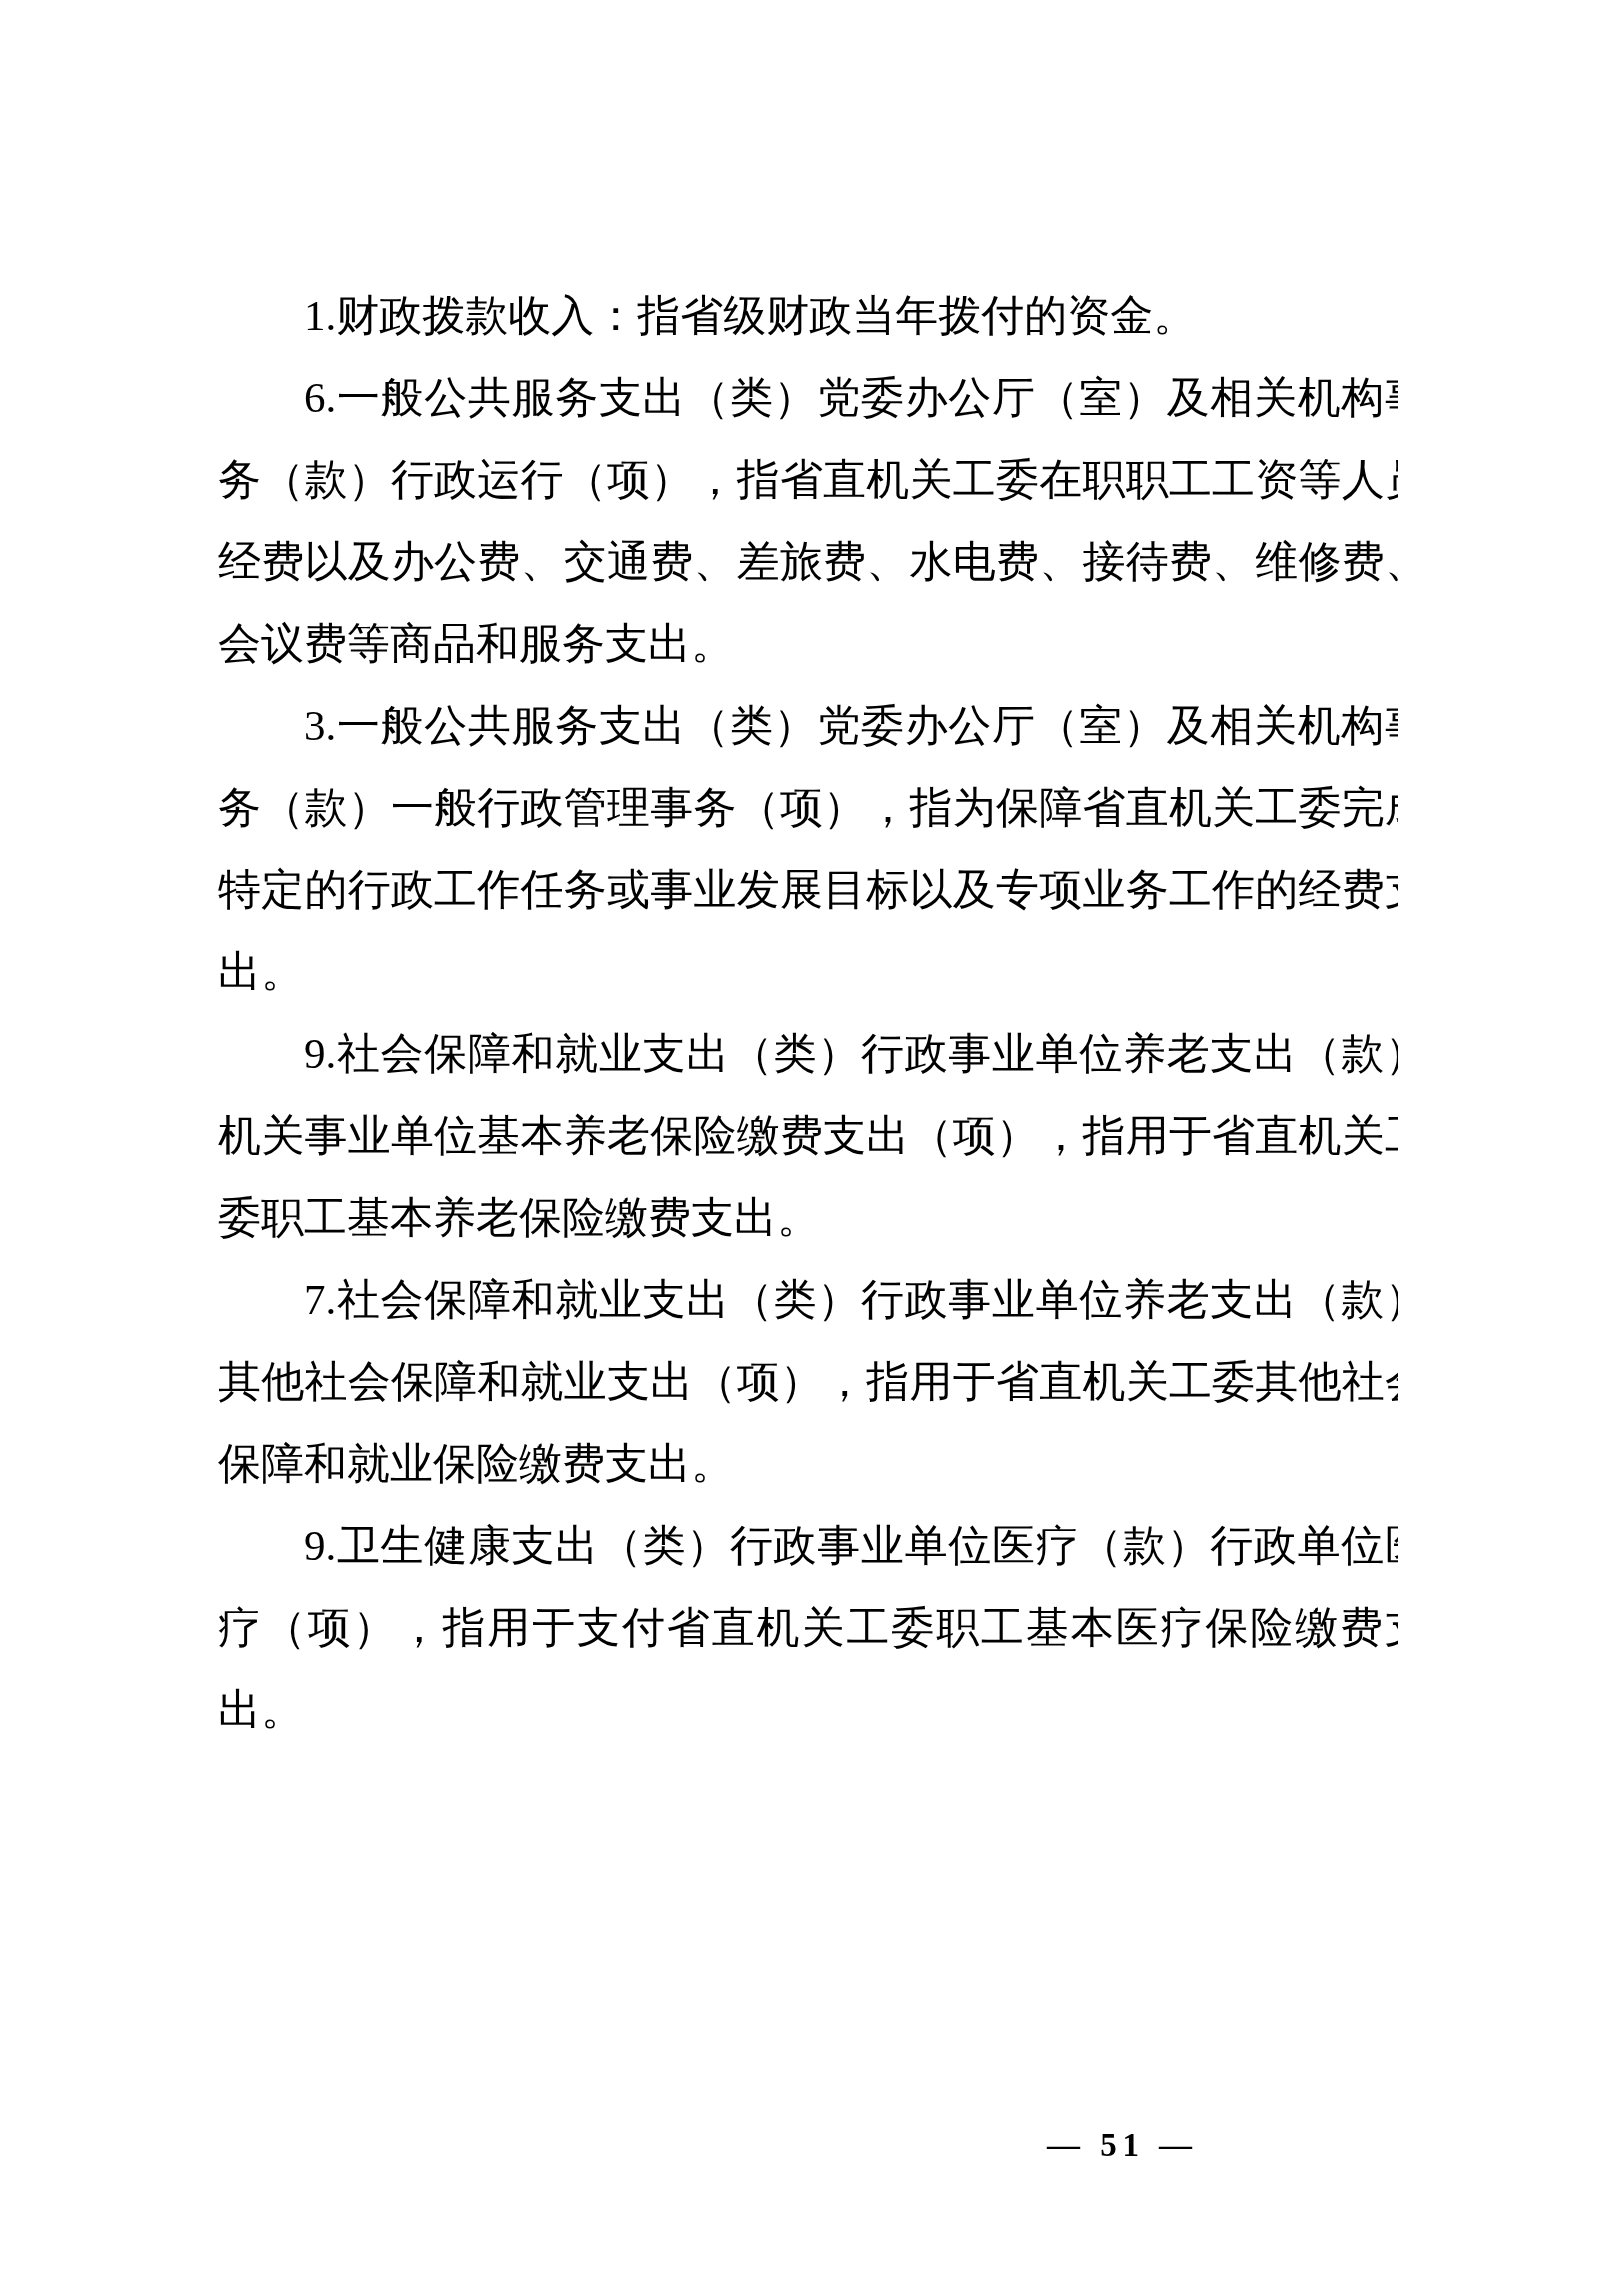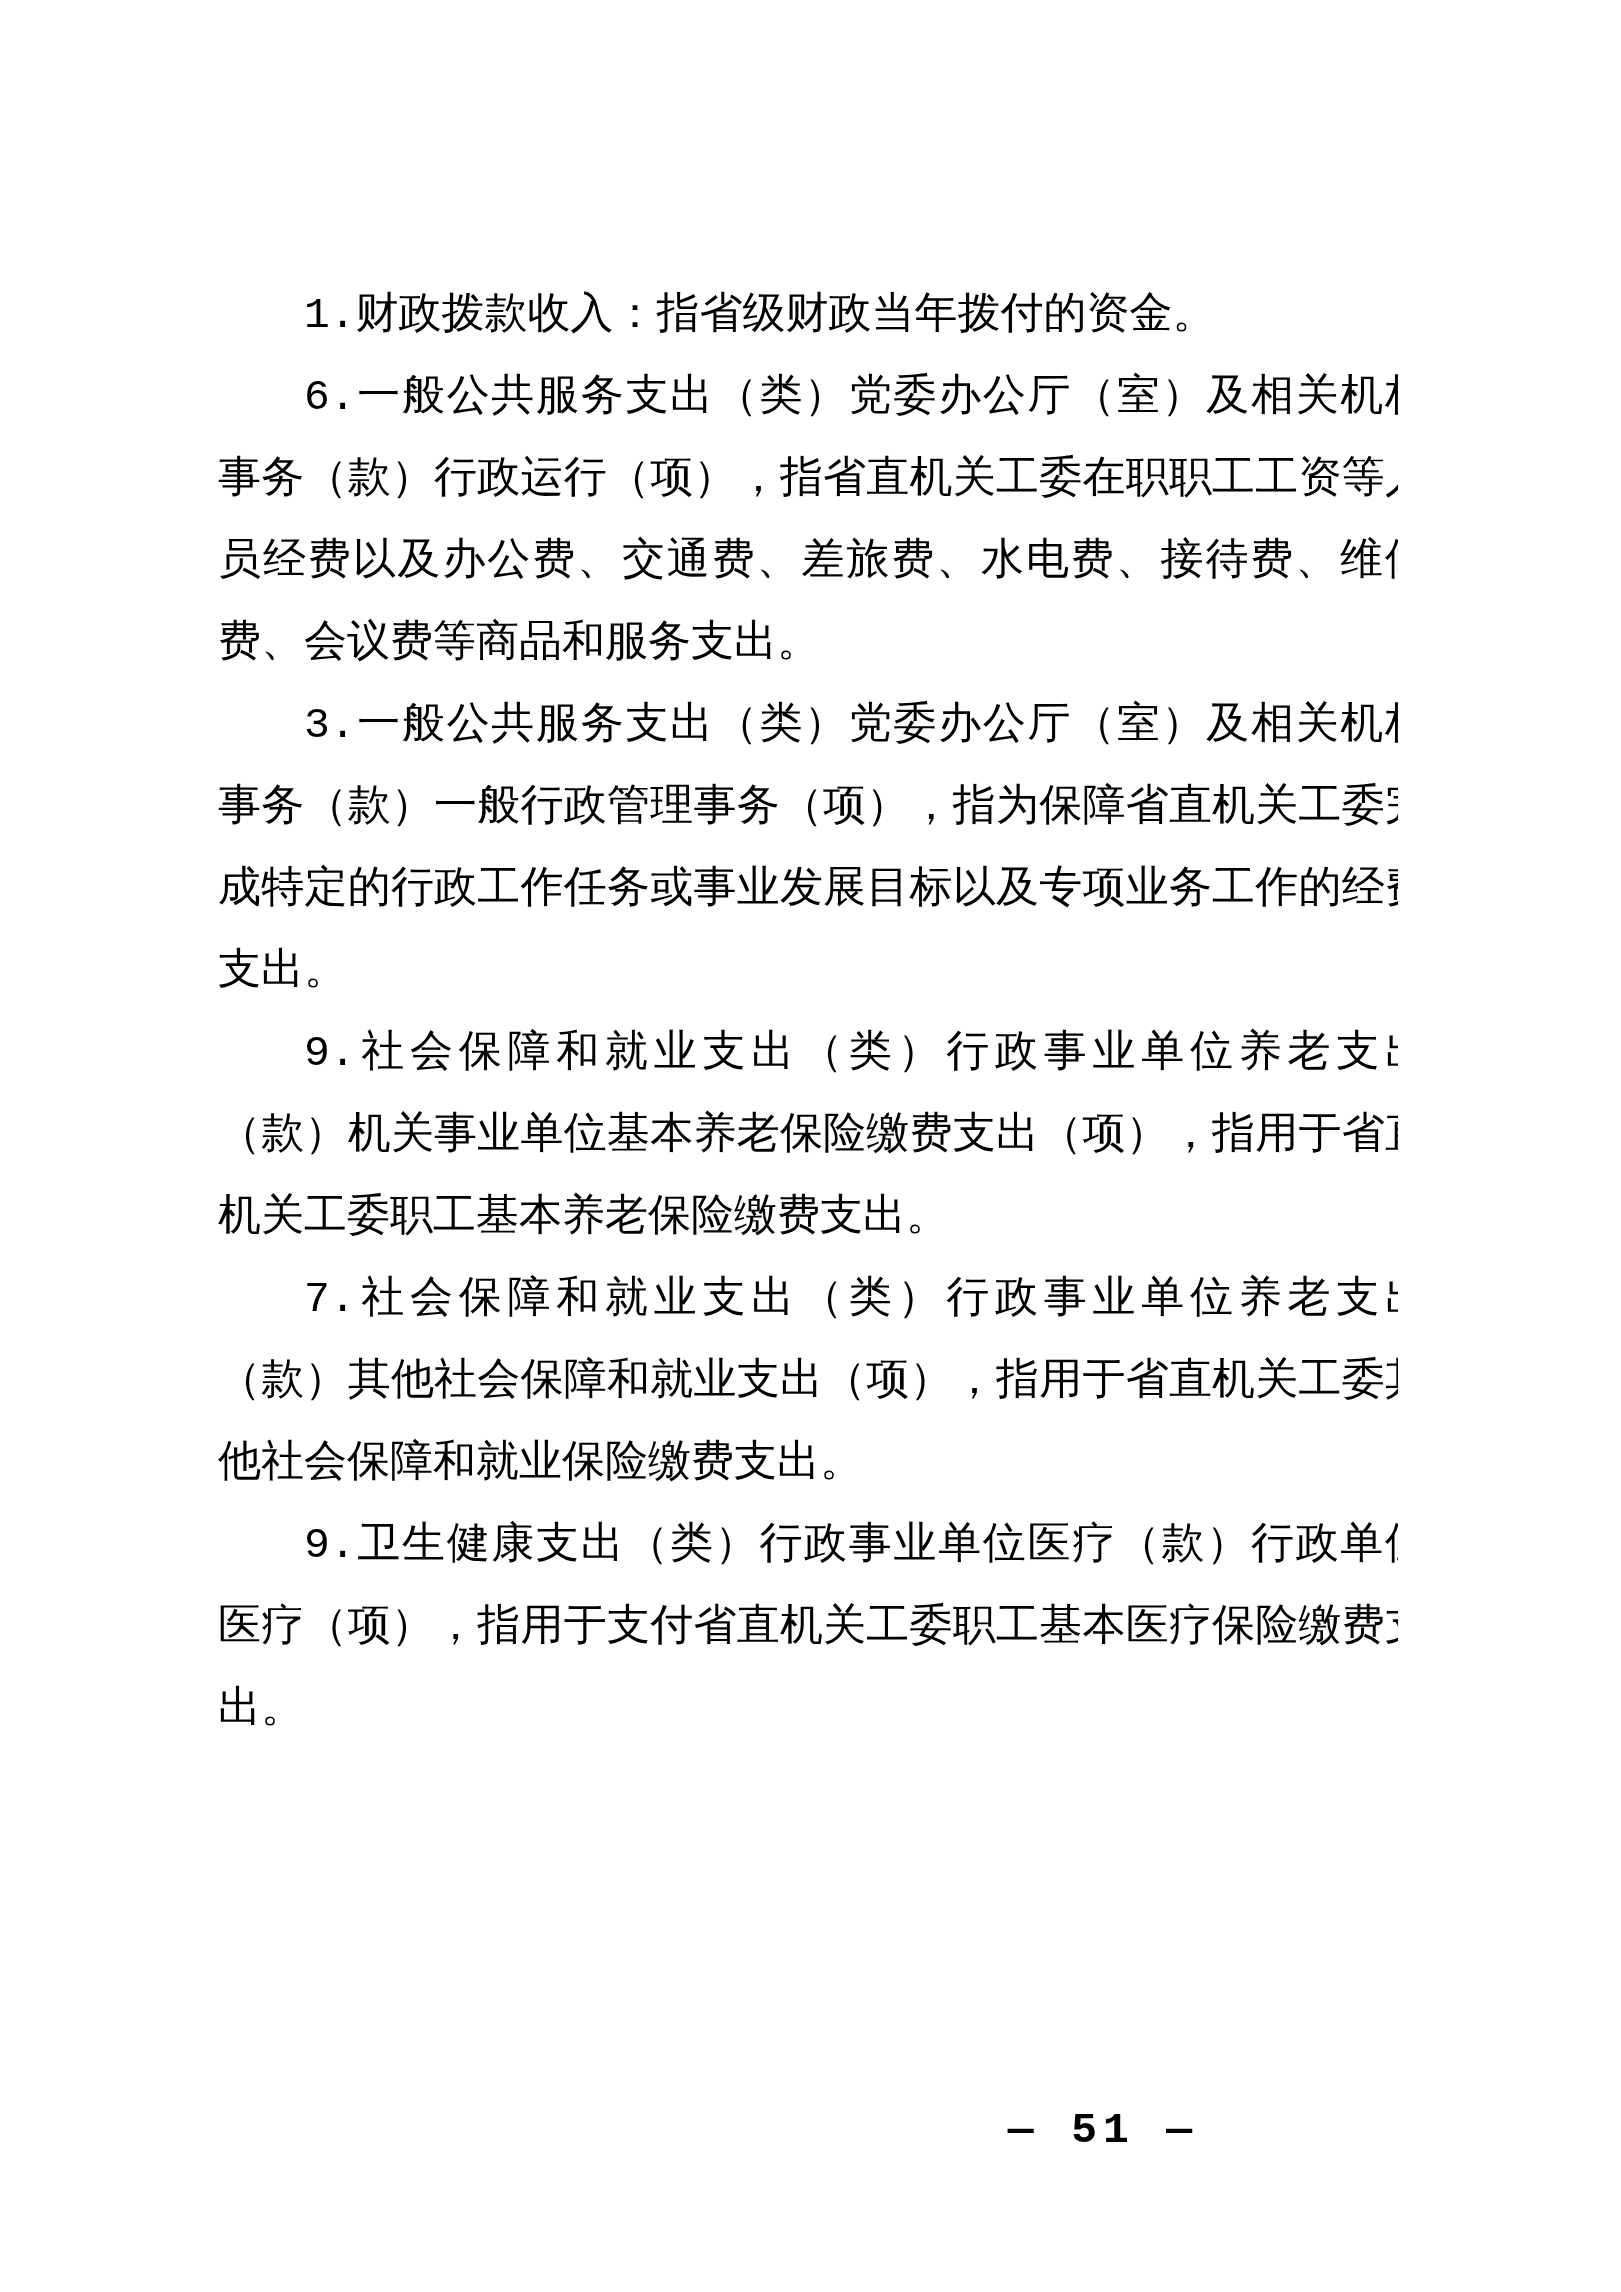--- a/index.html
+++ b/index.html
@@ -6,21 +6,21 @@
     margin: 0;
     padding: 0;
     background: #ffffff;
   }
   .page {
     position: relative;
     width: 1398px;
     height: 2293px;
     background: #ffffff;
     overflow: hidden;
-    font-family: Liberation Mono, monospace;
+    font-family: Liberation Serif, serif;
     color: #000000;
   }
   .content {
     position: absolute;
     left: 218px;
     top: 275px;
     width: 1210px;
   }
   .para {
     margin: 0;
@@ -30,22 +30,22 @@
     letter-spacing: 0;
     text-indent: 2em;
     text-align: justify;
     text-justify: inter-character;
     word-break: break-all;
     font-weight: 400;
   }
   .page-number {
     position: absolute;
     right: 200px;
-    bottom: 138px;
-    font-size: 43px;
+    bottom: 129px;
+    font-size: 33px;
     font-weight: 700;
     letter-spacing: 5.9px;
     white-space: nowrap;
   }
 </style>
 </head>
 <body>
 
 <div class="page">
   <main class="content" id="document-body">

